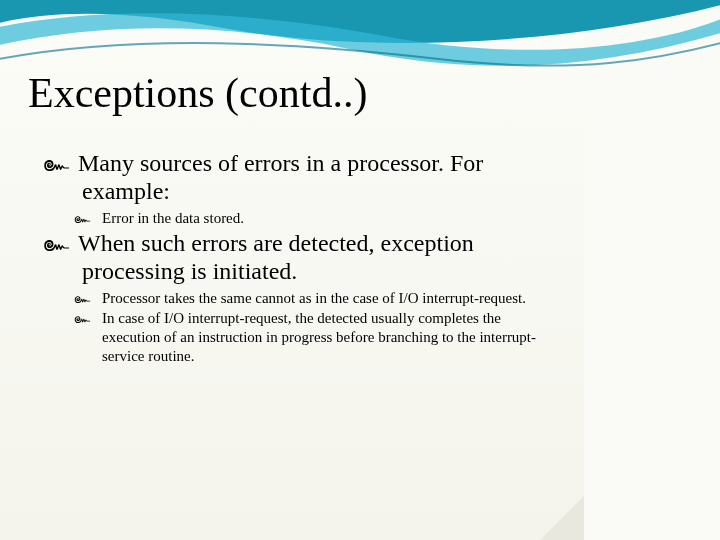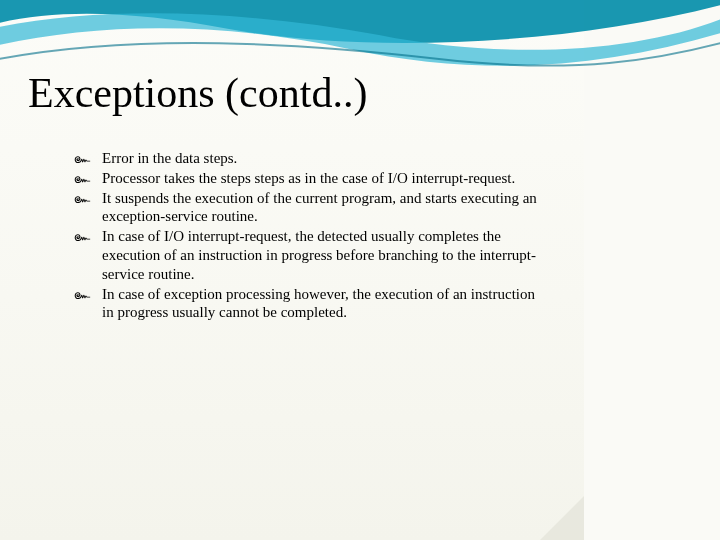--- a/index.html
+++ b/index.html
@@ -21,24 +21,24 @@
 <svg viewBox="0 0 722 90" preserveAspectRatio="none">
   <path d="M0,0 L722,0 L722,6 C560,48 360,54 230,30 C135,12 60,10 0,24 Z" fill="#008ca8" opacity="0.9"></path>
   <path d="M0,28 C110,6 250,12 380,36 C510,62 640,52 722,20 L722,34 C600,70 480,78 350,50 C220,22 100,24 0,46 Z" fill="#32b8d6" opacity="0.7"></path>
   <path d="M0,60 C140,34 300,44 440,60 C580,76 660,60 722,44" fill="none" stroke="#006e88" stroke-width="2" opacity="0.6"></path>
 </svg>
 </div>
 
 <div class="title">Exceptions (contd..)</div>
 
 <div class="body">
-  <div class="lvl2"><span class="flourish">๛</span><span>Error in the data steps.</span></div>
+  <div class="lvl1"><span class="flourish">๛</span><span>Many sources of errors in a processor. For example:</span></div>
+  <div class="lvl2"><span class="flourish">๛</span><span>Error in the data stored.</span></div>
 
-  <div class="lvl2"><span class="flourish">๛</span><span>Processor takes the steps steps as in the case of I/O interrupt-request.</span></div>
-  <div class="lvl2"><span class="flourish">๛</span><span>It suspends the execution of the current program, and starts executing an exception-service routine.</span></div>
+  <div class="lvl1"><span class="flourish">๛</span><span>When such errors are detected, exception processing is initiated.</span></div>
+  <div class="lvl2"><span class="flourish">๛</span><span>Processor takes the same cannot as in the case of I/O interrupt-request.</span></div>
 
   <div class="lvl2"><span class="flourish">๛</span><span>In case of I/O interrupt-request, the detected usually completes the execution of an instruction in progress before branching to the interrupt-service routine.</span></div>
-  <div class="lvl2"><span class="flourish">๛</span><span>In case of exception processing however, the execution of an instruction in progress usually cannot be completed.</span></div>
 </div>
 
 <div class="corner"></div>
 
 </div>
 
 </body></html>

